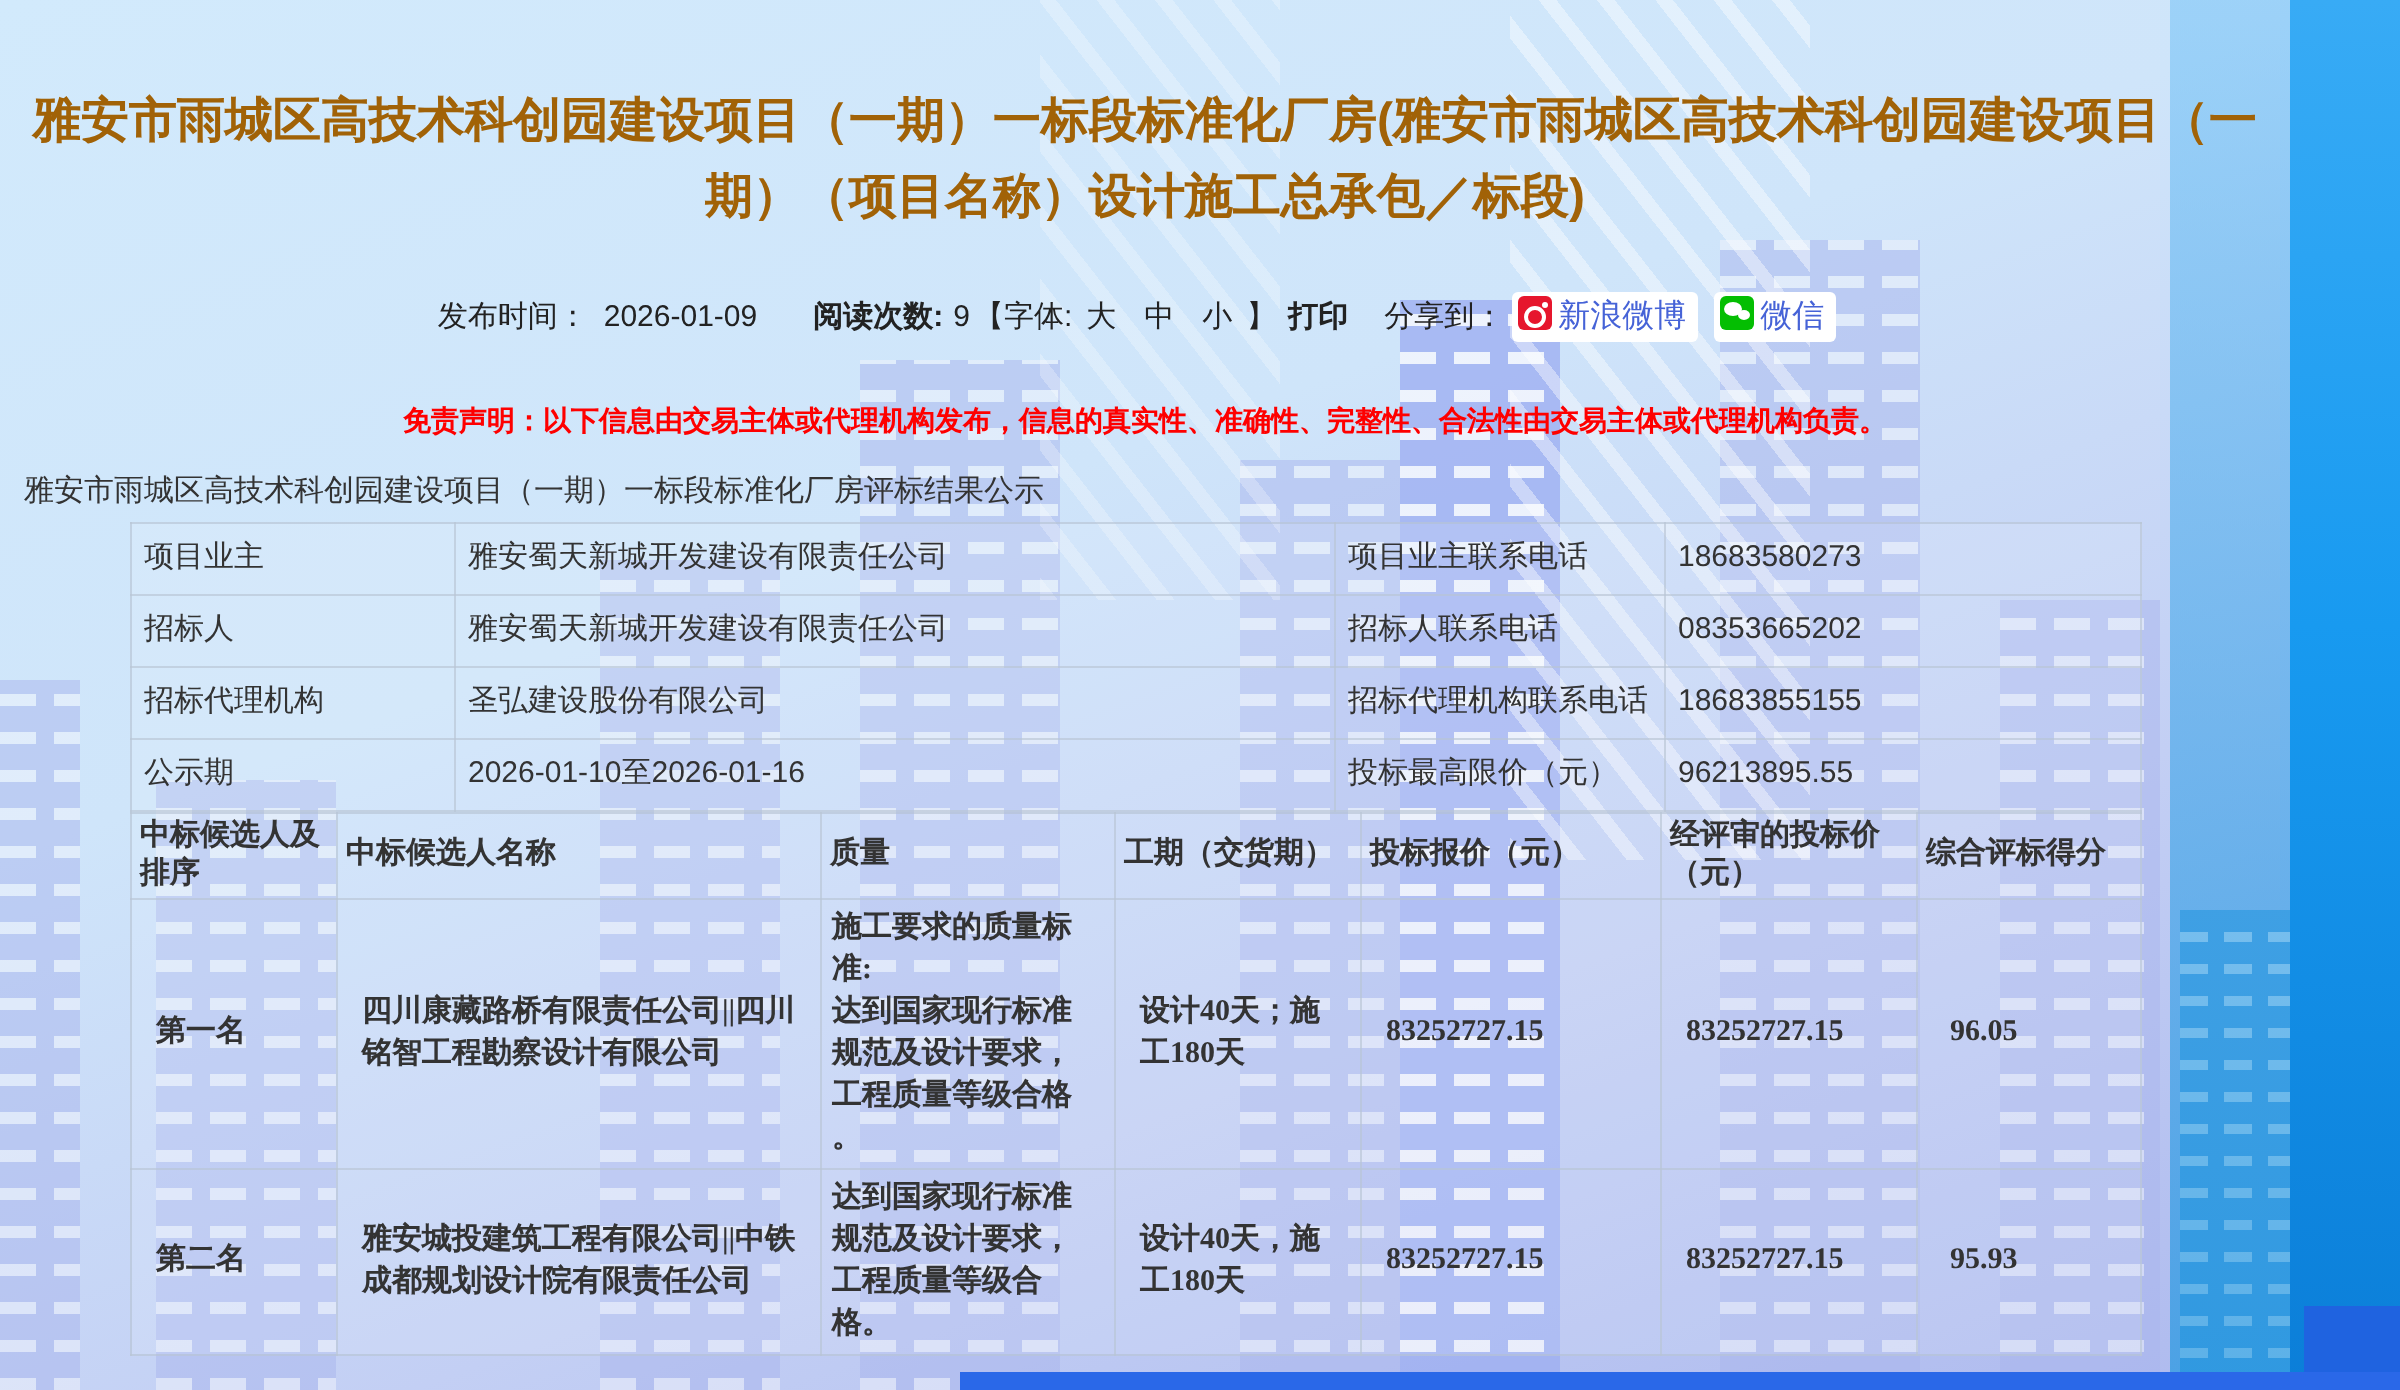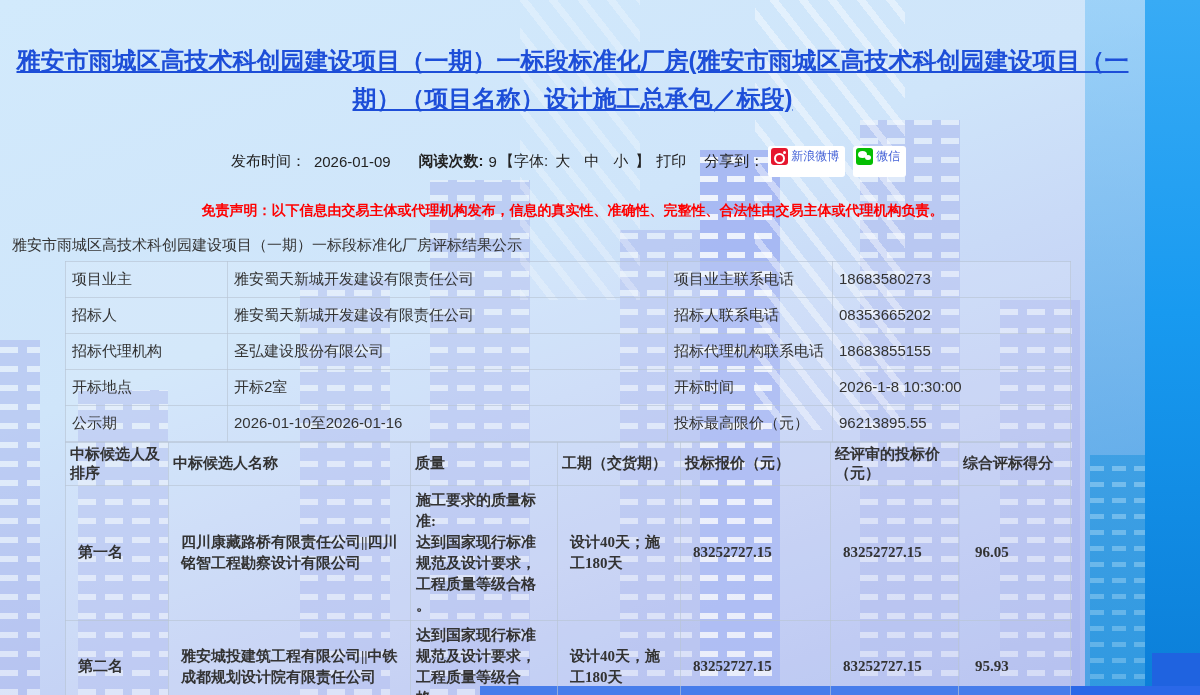--- a/index.html
+++ b/index.html
@@ -29,32 +29,32 @@
   .band{position:absolute;top:0;height:100%;z-index:2;}
   .band1{left:1085px;width:60px;
     background:linear-gradient(180deg,rgba(96,186,246,.45),rgba(33,150,224,.7));}
   .band2{left:1145px;width:55px;
     background:linear-gradient(180deg,#38abf5 0%,#189af0 45%,#0b7ed8 100%);}
   .bottom-bar{position:absolute;left:480px;right:0;bottom:0;height:9px;background:#2a68e8;z-index:3;}
   .right-block{position:absolute;left:1152px;width:48px;bottom:0;height:42px;background:#1f63e0;z-index:3;}
   
   .content{position:absolute;inset:0;z-index:5;}
   .page-title{position:absolute;top:42px;left:0;width:1145px;text-align:center;
-    font-size:24px;font-weight:700;color:#1d4ed8;line-height:38px;padding:0 10px;box-sizing:border-box;text-decoration:underline;}
+    font-size:24px;font-weight:700;color:#a16207;line-height:38px;padding:0 10px;box-sizing:border-box;}
   .meta-row{position:absolute;top:146px;left:0;width:1145px;display:flex;
     justify-content:center;align-items:center;font-size:15px;color:#222;}
   .meta-row .sp{margin-right:8px;}
   .meta-date{margin-right:28px;}
   .meta-views-label{margin-right:5px;font-weight:bold;}
   .meta-views{margin-right:2px;}
   .font-link{margin:0 7px;cursor:pointer;}
-  .print-link{margin:0 18px 0 6px;cursor:pointer;}
+  .print-link{margin:0 18px 0 6px;cursor:pointer;font-weight:bold;}
   .share-label{margin-right:4px;}
   .share-btn{display:inline-flex;align-items:flex-start;gap:3px;background:#fff;border-radius:3px;
-    padding:2px 6px 12px 3px;margin-right:8px;color:#4663d7;font-size:12px;cursor:pointer;}
+    padding:2px 6px 2px 3px;margin-right:8px;color:#4663d7;font-size:16px;cursor:pointer;}
   .weibo-ic{width:17px;height:17px;background:#e6162d;border-radius:3px;position:relative;display:inline-block;}
   .weibo-ic::before{content:"";position:absolute;left:3px;top:5px;width:7px;height:7px;
     border:2px solid #fff;border-radius:50%;}
   .weibo-ic::after{content:"";position:absolute;left:12px;top:3px;width:3px;height:3px;
     background:#fff;border-radius:50%;}
   .wechat-ic{width:17px;height:17px;background:#04be02;border-radius:3px;position:relative;display:inline-block;}
   .wechat-ic::before{content:"";position:absolute;left:2px;top:3px;width:9px;height:7px;
     background:#fff;border-radius:50%;}
   .wechat-ic::after{content:"";position:absolute;left:9px;top:7px;width:6px;height:5px;
     background:#fff;border-radius:50%;}
@@ -144,26 +144,20 @@
           <td>招标人联系电话</td>
           <td>08353665202</td>
         </tr>
         <tr>
           <td>招标代理机构</td>
           <td>圣弘建设股份有限公司</td>
           <td>招标代理机构联系电话</td>
           <td>18683855155</td>
         </tr>
         <tr>
-          <td>开标地点</td>
-          <td>开标2室</td>
-          <td>开标时间</td>
-          <td>2026-1-8 10:30:00</td>
-        </tr>
-        <tr>
           <td>公示期</td>
           <td>2026-01-10至2026-01-16</td>
           <td>投标最高限价（元）</td>
           <td>96213895.55</td>
         </tr>
       </tbody>
     </table>
 
     <table class="result-table">
       <colgroup>

